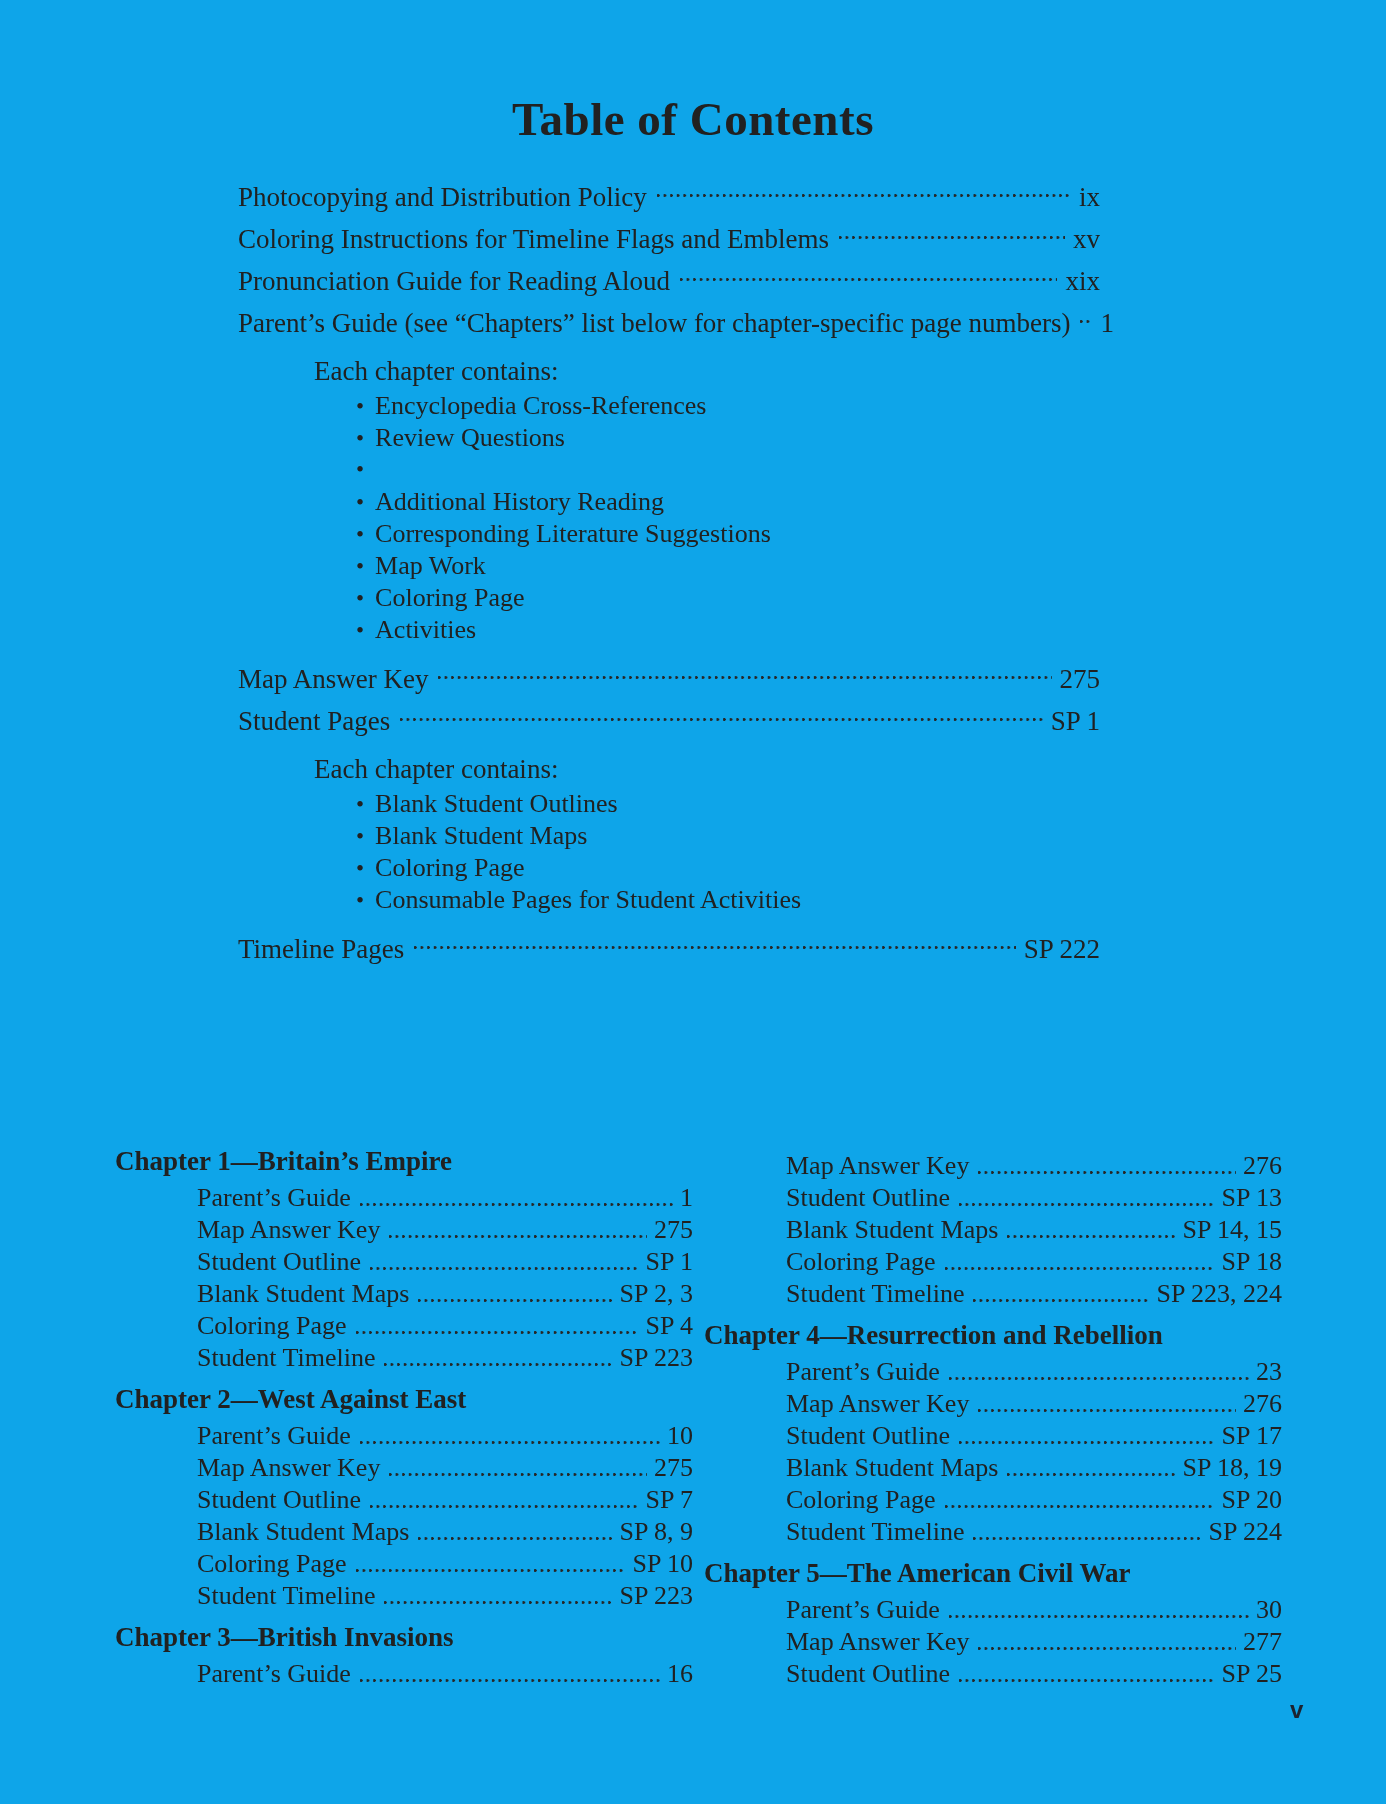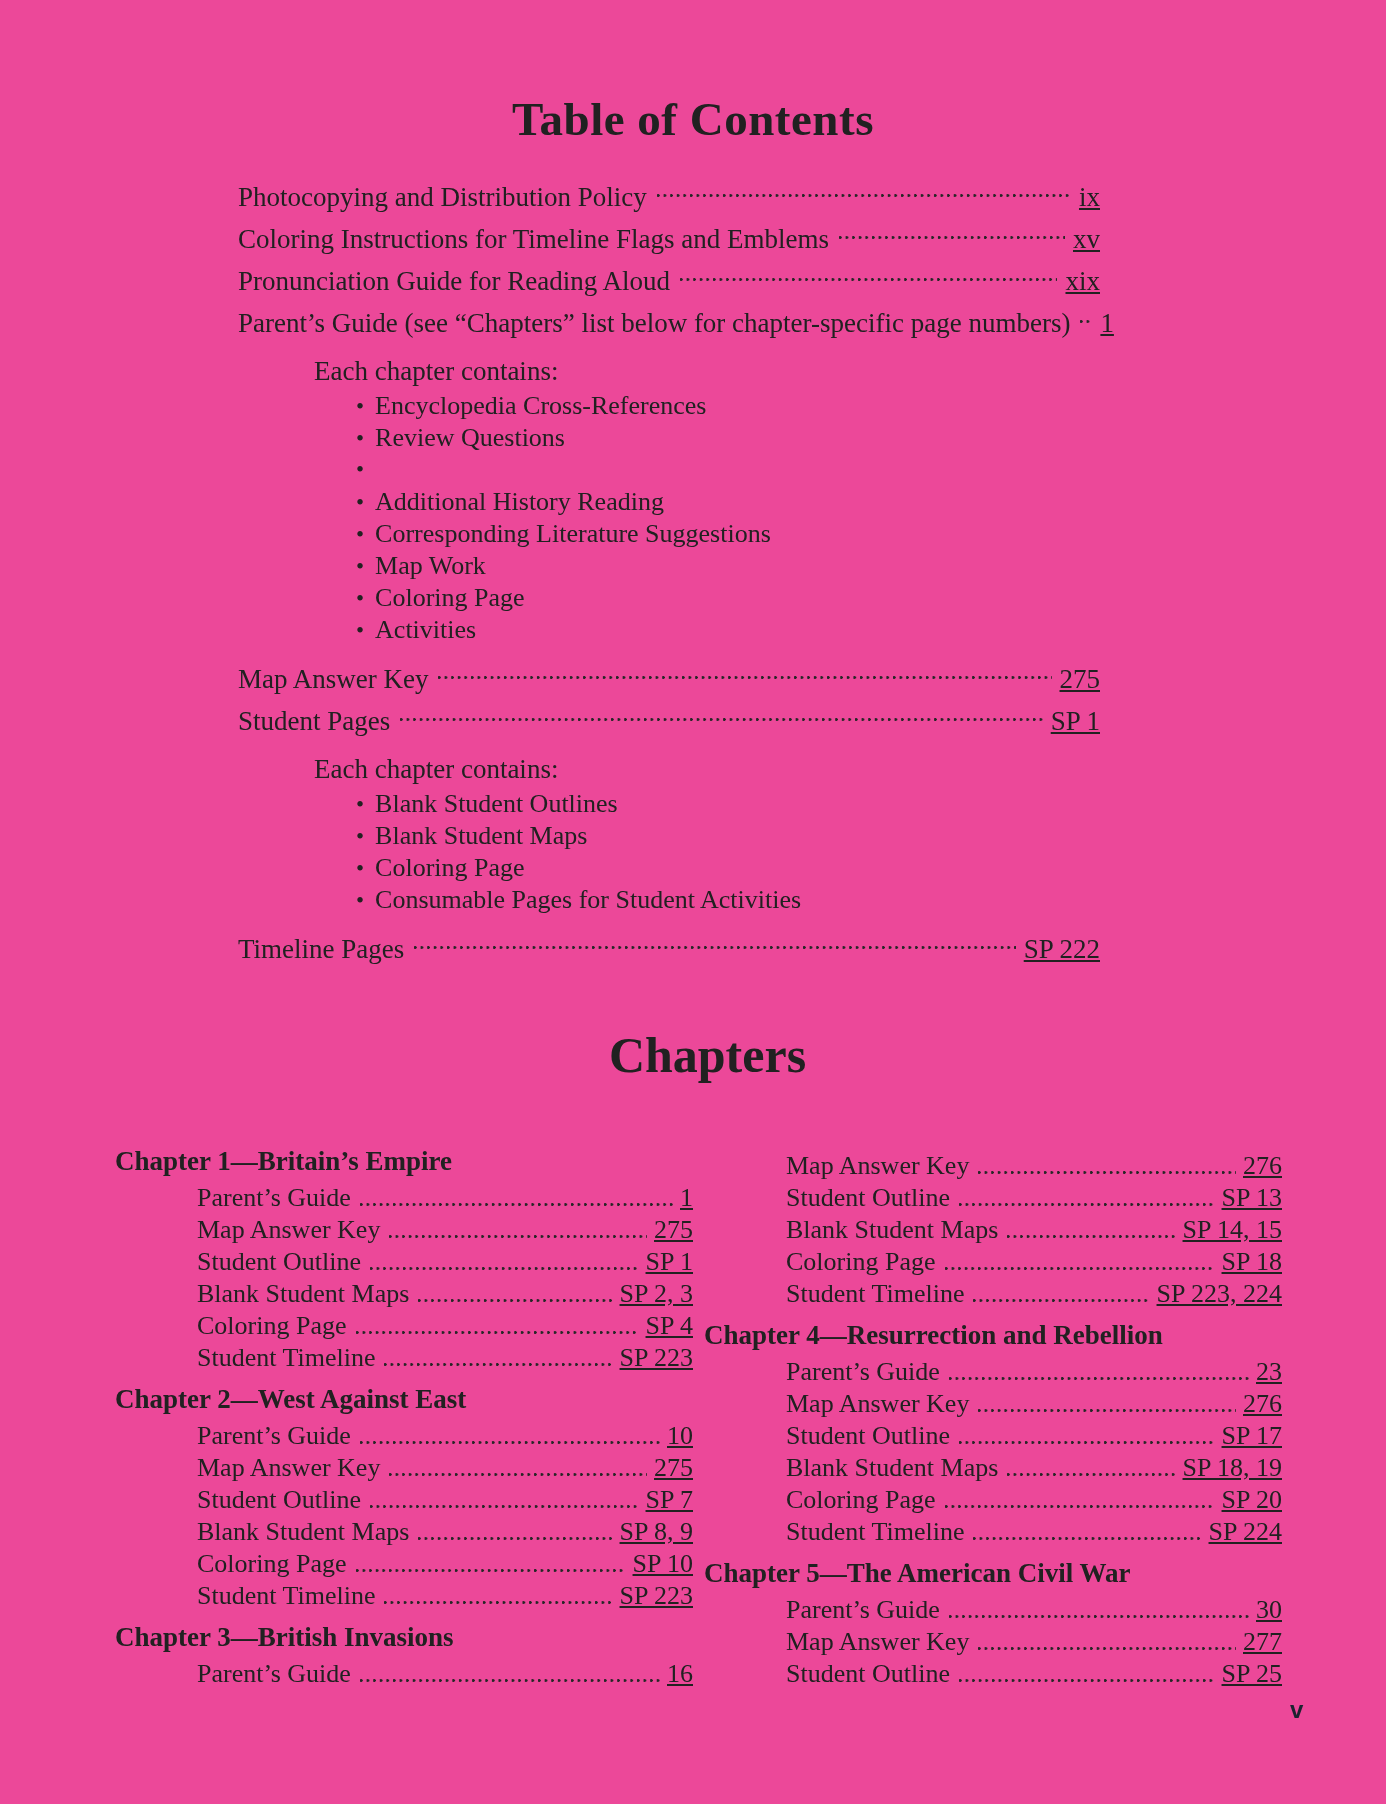--- a/index.html
+++ b/index.html
@@ -1,19 +1,19 @@
 <!DOCTYPE html>
 <html><head>
 <meta charset="utf-8">
 <style>
   html,body{margin:0;padding:0;background:#ffffff;}
   .page{
     position:relative;
     width:1386px;height:1804px;
-    background:#ec4899;
+    background:#0ea5e9;
     color:#212121;
     font-family:"Liberation Serif", serif;
     overflow:hidden;
   }
   .doc-title{
     position:absolute;top:92px;left:0;width:100%;
     text-align:center;font-size:47px;font-weight:700;letter-spacing:.5px;
   }
   
   .front{position:absolute;left:238px;top:176px;width:862px;}
@@ -23,21 +23,21 @@
   .row-bullet{height:32px;line-height:32px;font-size:26px;padding-left:118px;}
   .row-bullet .bullet{margin-right:11px;font-size:23px;}
   .row-bullet + .row-entry{margin-top:12px;}
   .lbl{white-space:nowrap;}
   .leader{
     flex:1 1 auto;min-width:12px;height:3px;
     margin:0 8px 3px 10px;
     background-image:radial-gradient(circle at 1.3px 1.5px,#262626 1.25px,rgba(0,0,0,0) 1.55px);
     background-size:6.6px 3px;background-repeat:repeat-x;background-position:left bottom;
   }
-  .pg{white-space:nowrap;text-decoration:underline;}
+  .pg{white-space:nowrap;}
   
   .chapters-heading{
     position:absolute;top:1026px;left:115px;width:1185px;
     text-align:center;font-size:50px;font-weight:700;
   }
   .cols{position:absolute;top:1140px;left:115px;width:1185px;display:flex;gap:11px;}
   .col{width:578px;}
   .col-right{padding-top:10px;}
   .ch-block + .ch-block{margin-top:4px;}
   .ch-title{font-size:27px;font-weight:700;height:42px;line-height:42px;white-space:nowrap;}
@@ -137,21 +137,20 @@
         <span class="bullet">•</span>
         <span class="btext">Consumable Pages for Student Activities</span>
       </div>
       <div class="row row-entry">
         <span class="lbl">Timeline Pages</span>
         <span class="leader"></span>
         <span class="pg">SP 222</span>
       </div>
     </div>
 
-  <div class="chapters-heading">Chapters</div>
 
   <div class="cols">
     <div class="col col-left" id="col-left">
         <div class="ch-block">
           <div class="ch-title">Chapter 1—Britain’s Empire</div>
           <div class="ch-entry">
             <span class="lbl">Parent’s Guide</span>
             <span class="leader"></span>
             <span class="pg">1</span>
           </div>

